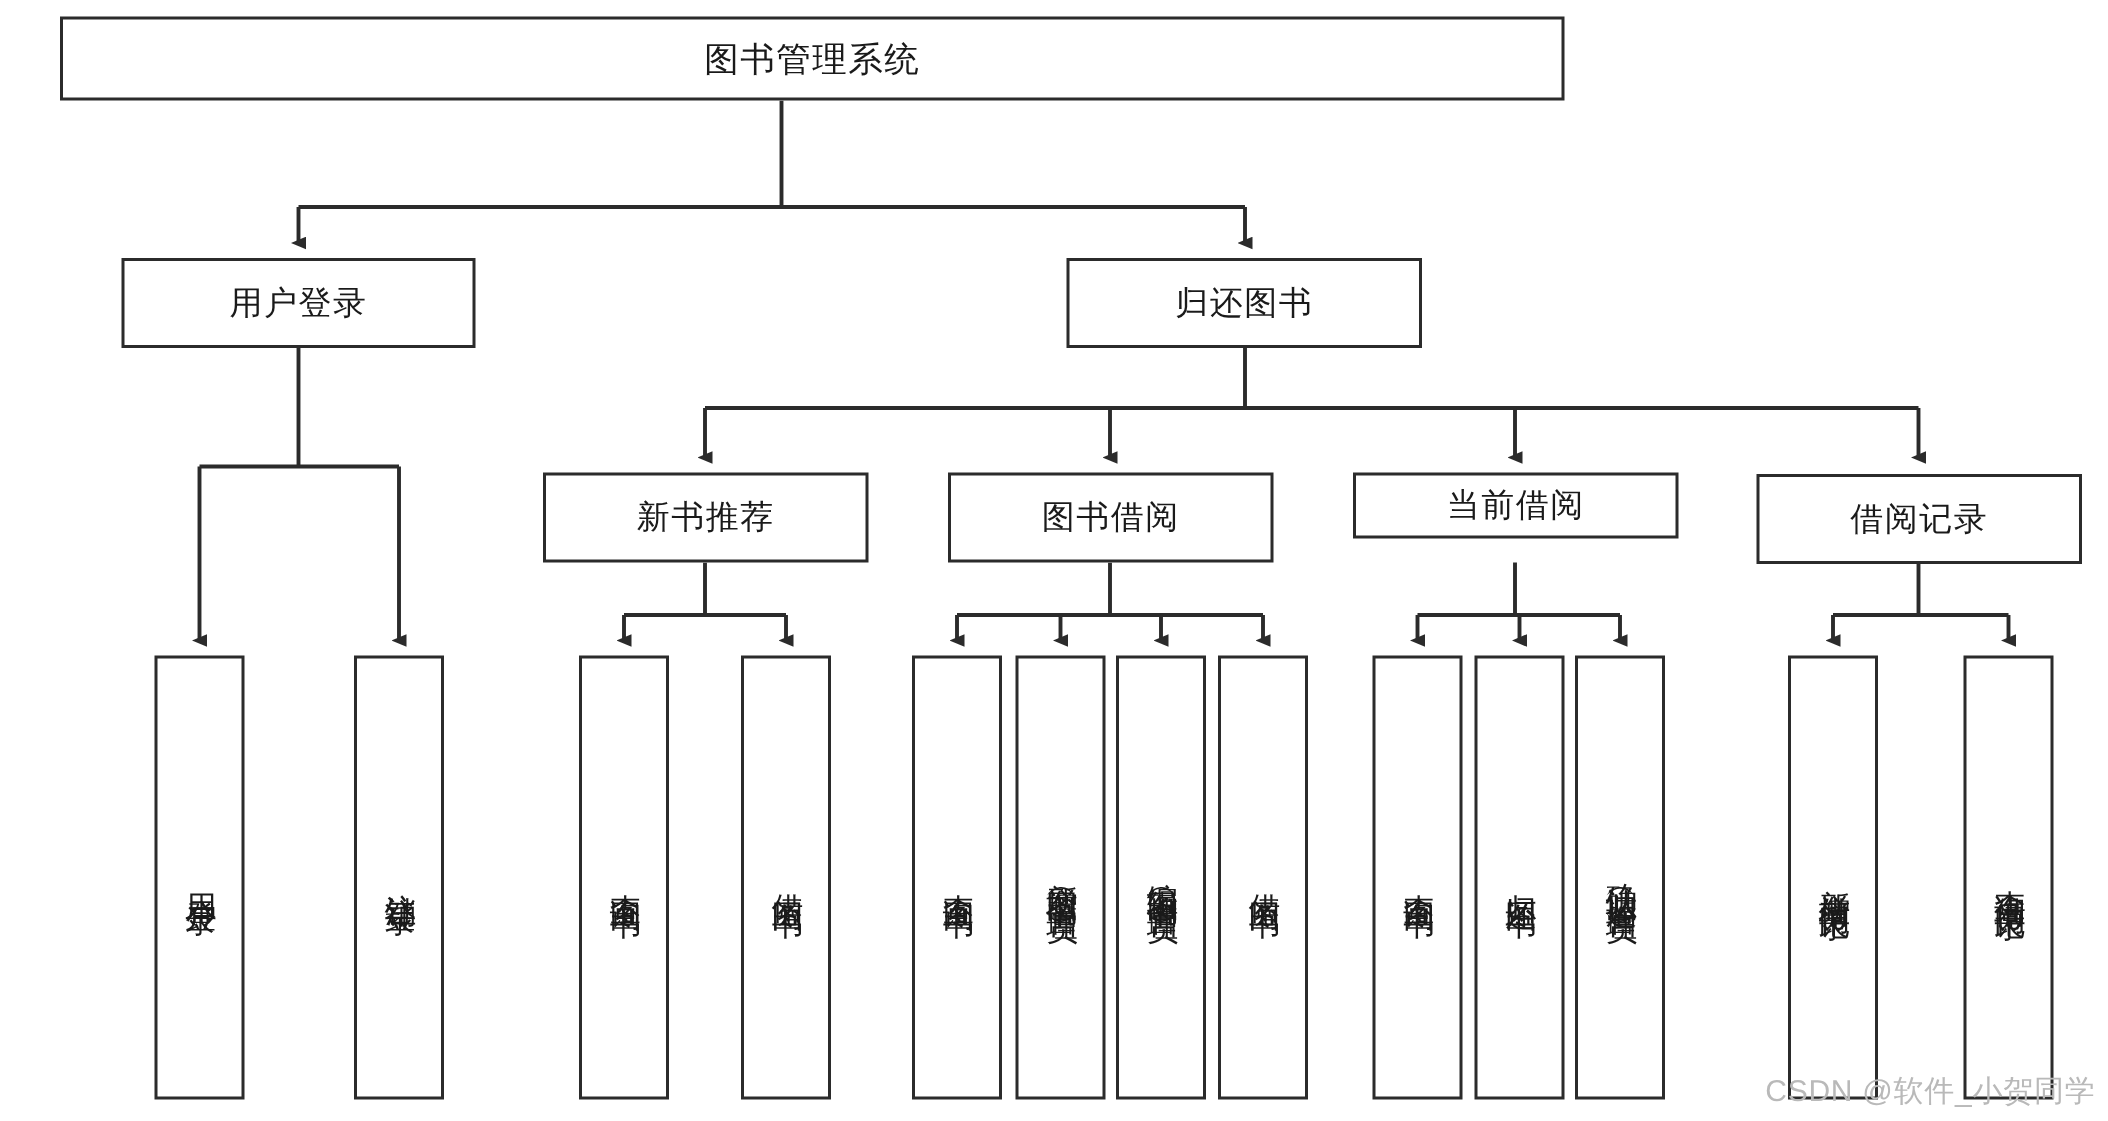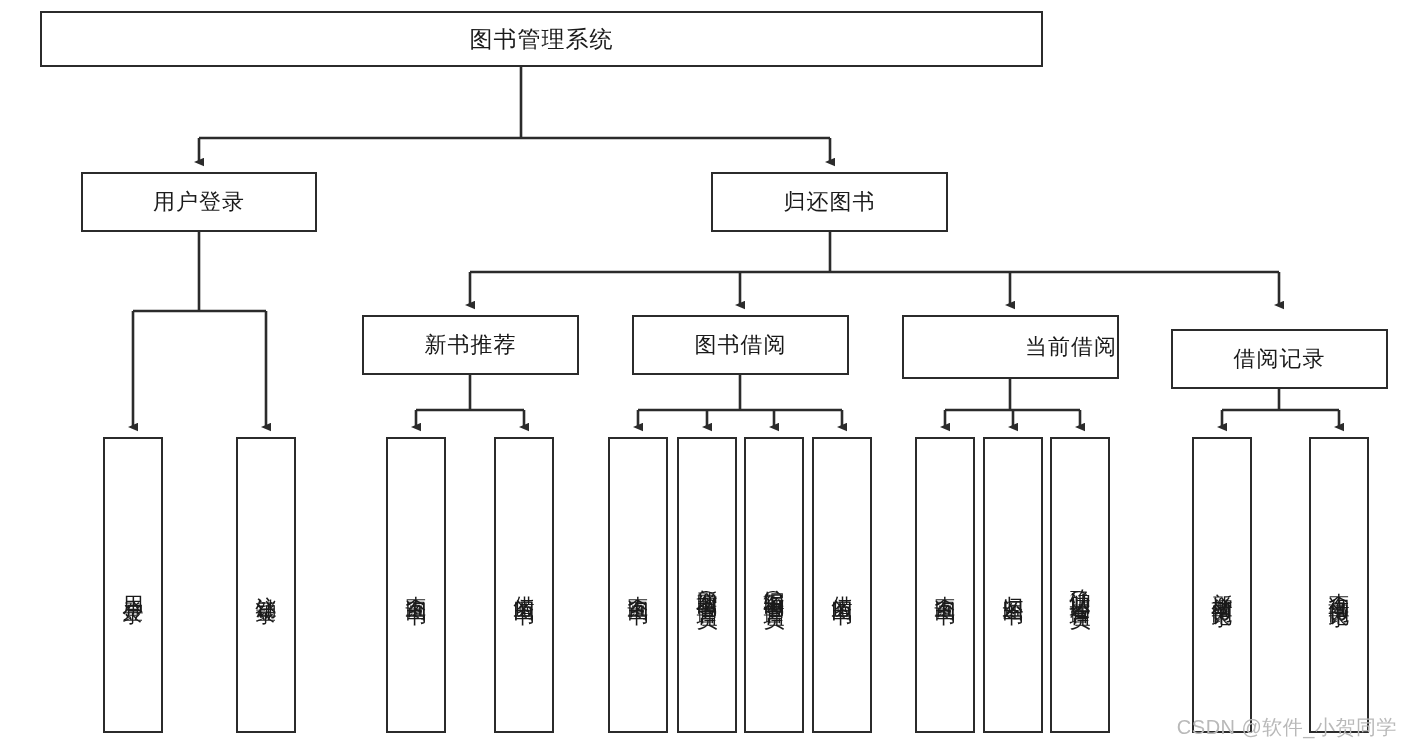--- a/index.html
+++ b/index.html
@@ -136,24 +136,24 @@
   <div class="node horiz" style="left:711px; top:172px; width:237px; height:60px;">
     <span class="lbl">归还图书</span>
   </div>
 
   <div class="node horiz" style="left:362px; top:315px; width:217px; height:60px;">
     <span class="lbl">新书推荐</span>
   </div>
   <div class="node horiz" style="left:632px; top:315px; width:217px; height:60px;">
     <span class="lbl">图书借阅</span>
   </div>
-  <div class="node horiz" style="left:902px; top:315px; width:217px; height:64px;justify-content:flex-end;">
+  <div class="node horiz" style="left:902px; top:315px; width:217px; height:44px;">
     <span class="lbl">当前借阅</span>
   </div>
-  <div class="node horiz" style="left:1171px; top:329px; width:217px; height:60px;align-items:center;">
+  <div class="node horiz" style="left:1171px; top:316px; width:217px; height:60px;align-items:center;">
     <span class="lbl">借阅记录</span>
   </div>
 
   <div class="node vert" style="left:103px; top:437px; width:60px; height:296px;">
     <span class="lbl">用户登录</span>
   </div>
   <div class="node vert" style="left:236px; top:437px; width:60px; height:296px;">
     <span class="lbl">注销登录</span>
   </div>
 

